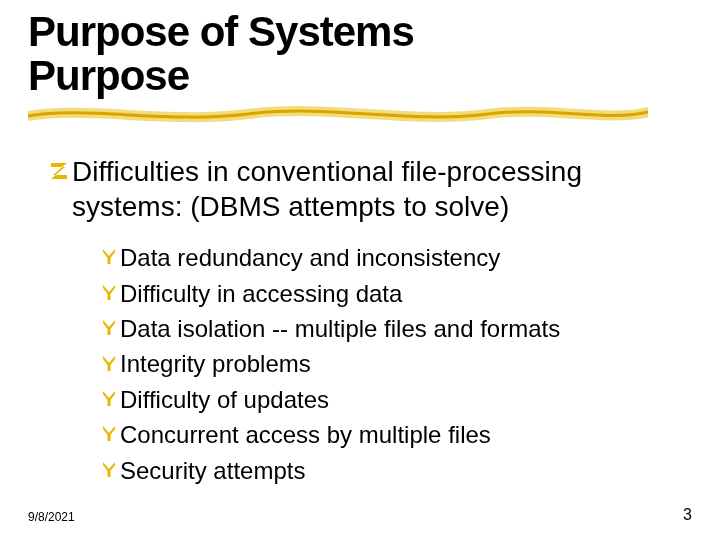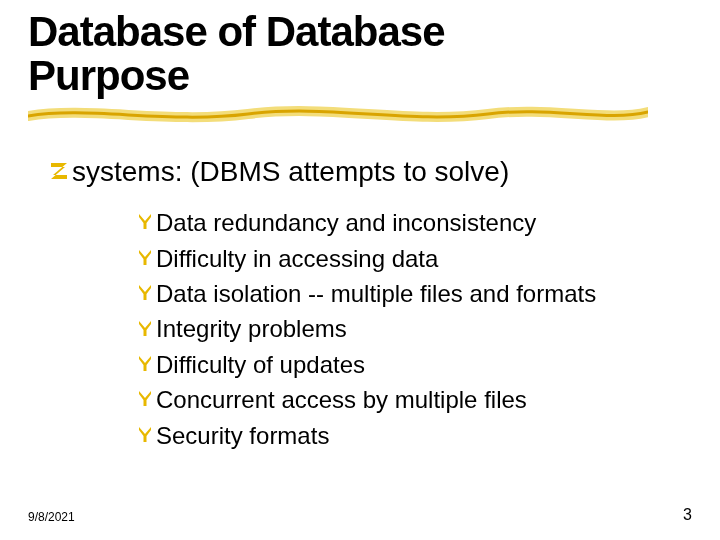--- a/index.html
+++ b/index.html
@@ -43,21 +43,20 @@
     font-size: 28px;
     line-height: 1.25;
     color: #000;
   }
   .main-text .cont {
     display: block;
     margin-left: 0;
   }
   .sub-list {
     padding: 18px 0 0 100px;
-    margin-left: 36px;
   }
   .sub-item {
     display: flex;
     align-items: center;
     margin-bottom: 3px;
   }
   .y-icon {
     flex: 0 0 auto;
     margin-right: 2px;
   }
@@ -80,39 +79,40 @@
     bottom: 16px;
     font-size: 16px;
     color: #000;
     font-family: Arial, sans-serif;
   }
 </style>
 </head>
 <body>
 
 <div class="title">
-  <span>Database of Database</span><br>
+  <span>Purpose of Systems</span><br>
   <span>Purpose</span>
 </div>
 
 <div class="underline">
   <svg width="620" height="22" viewBox="0 0 620 22">
     <path d="M0,12 C60,2 140,20 220,10 C300,0 380,20 460,10 C520,2 580,18 620,8" fill="none" stroke="#f3dd7a" stroke-width="10" stroke-linecap="round"></path>
     <path d="M0,12 C60,2 140,20 220,10 C300,0 380,20 460,10 C520,2 580,18 620,8" fill="none" stroke="#d9a400" stroke-width="3" stroke-linecap="round"></path>
   </svg>
 </div>
 
 <div class="main-bullet">
   <div class="row">
     <span class="z-icon">
       <svg width="22" height="22" viewBox="0 0 22 22">
         <path d="M3,3 L19,3 L5,15 L19,15 L19,19 L3,19 L17,7 L3,7 Z" fill="#e8b800"></path>
       </svg>
     </span>
     <div class="main-text">
+      <span>Difficulties in conventional file-processing</span>
       <span class="cont">systems: (DBMS attempts to solve)</span>
     </div>
   </div>
 </div>
 
 <div class="sub-list">
   <div class="sub-item">
     <span class="y-icon">
       <svg width="18" height="18" viewBox="0 0 18 18">
           <path d="M3,2 L9,9 L15,2 L15,5 L10.5,11 L10.5,17 L7.5,17 L7.5,11 L3,5 Z" fill="#e8b800"></path>
@@ -159,18 +159,18 @@
         </svg>
     </span>
     <span class="sub-text">Concurrent access by multiple files</span>
   </div>
   <div class="sub-item">
     <span class="y-icon">
       <svg width="18" height="18" viewBox="0 0 18 18">
           <path d="M3,2 L9,9 L15,2 L15,5 L10.5,11 L10.5,17 L7.5,17 L7.5,11 L3,5 Z" fill="#e8b800"></path>
         </svg>
     </span>
-    <span class="sub-text">Security formats</span>
+    <span class="sub-text">Security attempts</span>
   </div>
 </div>
 
 <div class="footer-date">9/8/2021</div>
 <div class="footer-page">3</div>
 
 </body></html>

